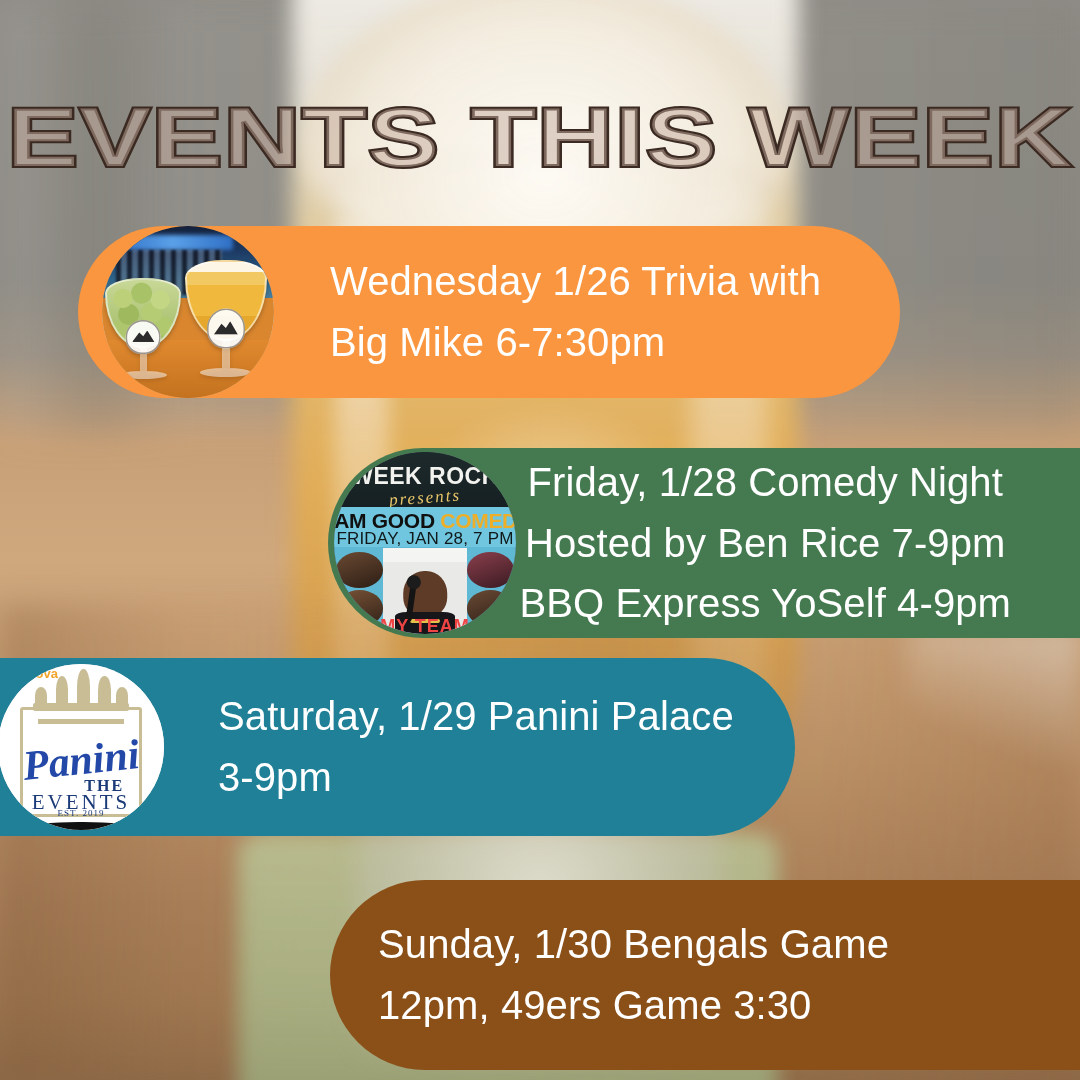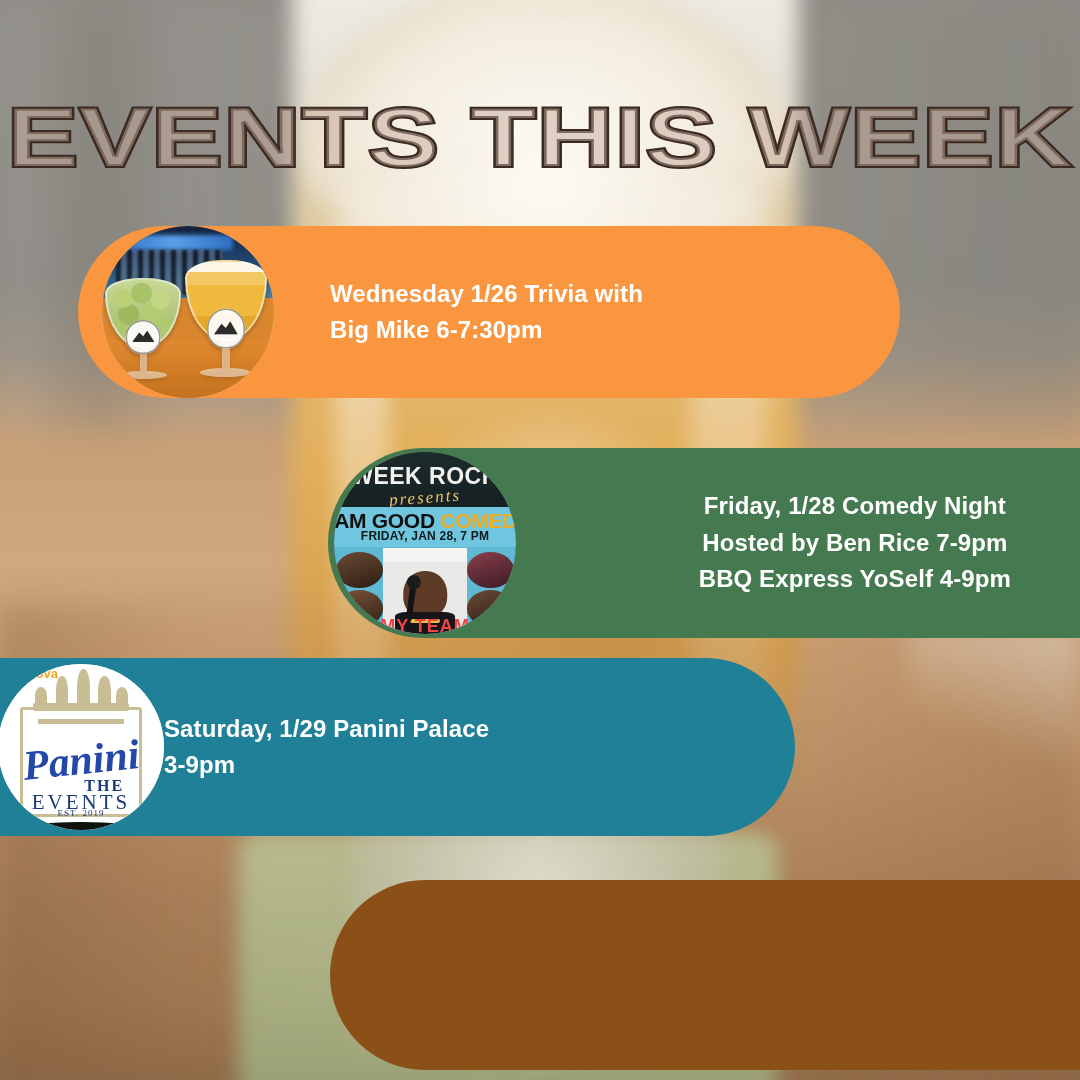--- a/index.html
+++ b/index.html
@@ -128,23 +128,23 @@
   }
 
   
   .row{
     position:absolute;
     display:flex;
     align-items:center;
   }
   .row .txt{
     color:#ffffff;
-    font-size:24px;
+    font-size:40px;
     line-height:1.52;
-    font-weight:700;
+    font-weight:400;
     letter-spacing:.1px;
     white-space:pre-line;
   }
   .thumb{
     border-radius:50%;
     overflow:hidden;
     flex:none;
     position:relative;
     background:#ddd;
   }
@@ -171,21 +171,21 @@
   }
   #row2 .txt{ text-align:center; margin-right:77px; }
 
   
   #row3{
     left:-60px; top:658px; width:855px; height:178px;
     background:#1f8097;
     border-radius:0 89px 89px 0;
   }
   #row3 .thumb{ width:166px; height:166px; margin-left:58px; }
-  #row3 .txt{ }
+  #row3 .txt{ margin-left:54px; }
 
   
   #row4{
     left:330px; top:880px; width:760px; height:190px;
     background:#8b4f18;
     border-radius:95px 0 0 95px;
   }
   #row4 .thumb{ width:175px; height:175px; margin-left:12px; }
   #row4 .txt{ margin-left:48px; }
 
@@ -285,21 +285,21 @@
   .ph2 .dg{
     position:absolute; left:50%; top:31.5%; transform:translateX(-50%);
     font-family:"Liberation Sans Narrow","Liberation Sans",sans-serif;
     font-weight:bold; font-size:21px; white-space:nowrap; letter-spacing:-.3px;
   }
   .ph2 .dg b{ color:#101010; }
   .ph2 .dg i{ color:#efae28; font-style:normal; }
   .ph2 .when{
     position:absolute; left:50%; top:42.5%; transform:translateX(-50%);
     font-family:"Liberation Sans Narrow","Liberation Sans",sans-serif;
-    font-weight:bold; font-size:12px; color:#10181a;
+    font-weight:normal; font-size:17px; color:#10181a;
     white-space:nowrap; letter-spacing:.2px;
   }
   .ph2 .stage{
     position:absolute; left:0; top:52%; width:100%; height:48%;
     background:#5fb9d4;
   }
   .ph2 .main-ph{
     position:absolute; left:27%; top:53%; width:46%; height:47%;
     background:linear-gradient(180deg,#f4f4f2 0 16%, #e9e9e7 16% 100%);
   }
@@ -517,13 +517,15 @@
       <div class="palace">EVENTS</div>
       <div class="est">EST. 2019</div>
       <div class="foot3"></div>
     </div>
   </div>
   <div class="txt">Saturday, 1/29 Panini Palace
 3-9pm</div>
 </div>
 
 <div class="row" id="row4">
+  <div class="txt">Sunday, 1/30 Bengals Game
+12pm, 49ers Game 3:30</div>
 </div>
 
 </body></html>

